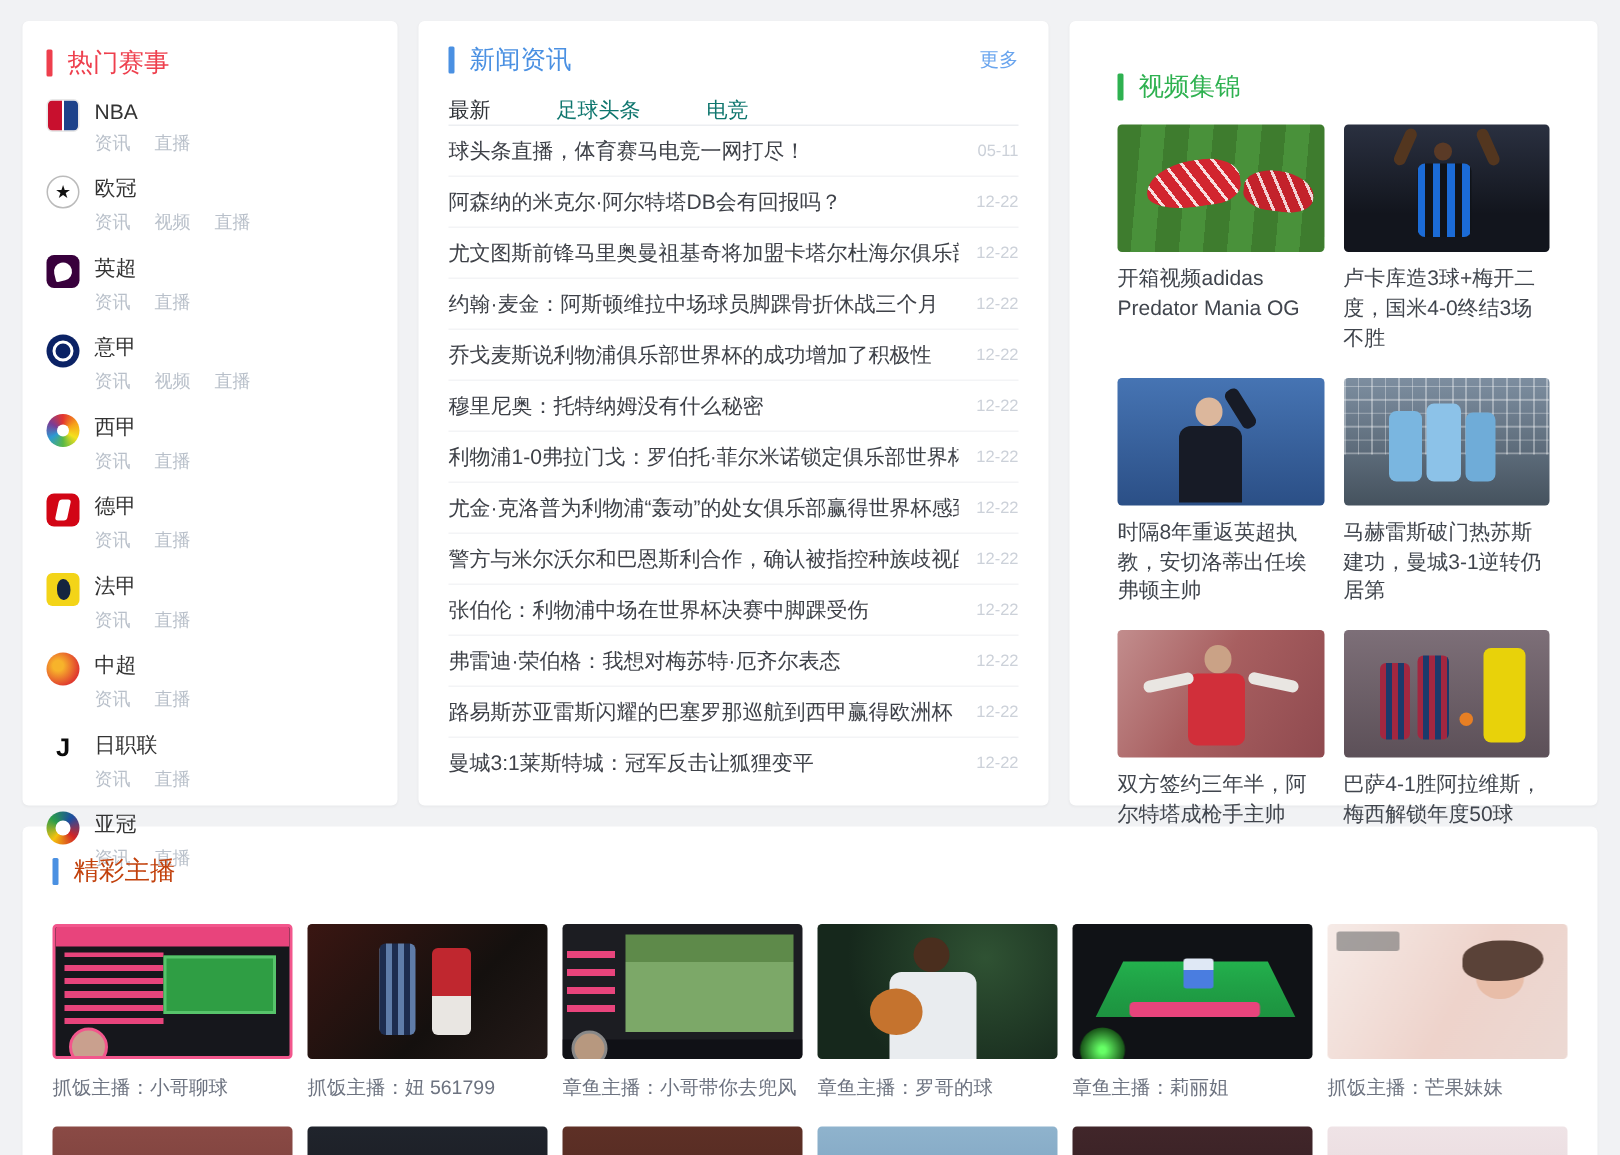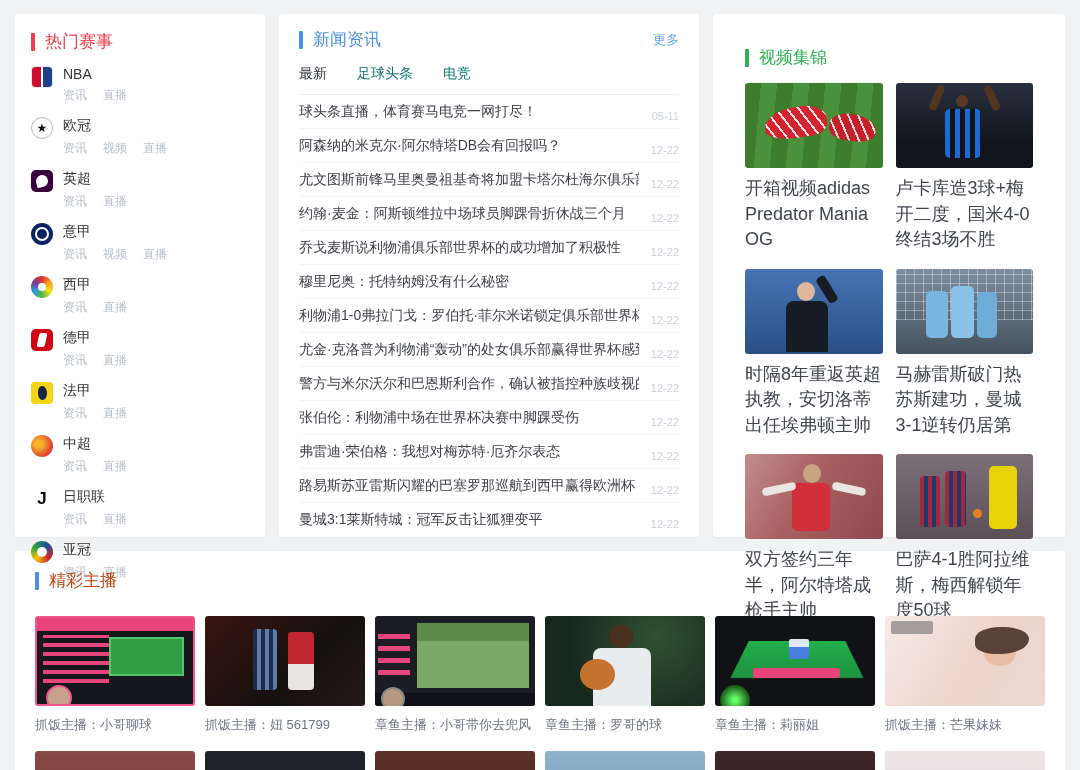--- a/index.html
+++ b/index.html
@@ -38,35 +38,35 @@
   .logo-ligue1{background:#f3d418;border-radius:4px}
   .logo-ligue1::after{content:"";position:absolute;left:7px;top:4px;width:9px;height:14px;background:#15253f;border-radius:45% 55% 50% 50%}
   .logo-csl{background:radial-gradient(circle at 35% 40%,#f7b32b 18%,#e03a2f 72%);border-radius:50%}
   .logo-jl{background:#fff}
   .logo-jl::after{content:"J";position:absolute;inset:0;display:flex;align-items:center;justify-content:center;font-size:17px;font-weight:800;color:#0a0a0a}
   .logo-acl{background:conic-gradient(from 40deg,#1c4ea0,#d22427,#f4c20d,#2a9d4a,#1c4ea0);border-radius:50%}
   .logo-acl::after{content:"";position:absolute;inset:6px;background:#fff;border-radius:50%}
 
   
   .news-card{width:420px;padding:14px 20px 0;flex:none}
-  .news-tabs{margin-top:14px;display:flex;gap:30px;padding-bottom:11px;border-bottom:1px solid #eceef1}
+  .news-tabs{margin-top:14px;display:flex;gap:44px;border-bottom:1px solid #eceef1}
   .news-tabs a{font-size:14px;color:#0f766e}
   .news-tabs a.active{color:#2f3338}
-  .news-list li{display:flex;align-items:flex-end;justify-content:space-between;padding:6px 0;border-bottom:1px solid #f3f4f6;cursor:pointer}
+  .news-list li{display:flex;align-items:center;justify-content:space-between;padding:6px 0;border-bottom:1px solid #f3f4f6;cursor:pointer}
   .news-list li:last-child{border-bottom:none}
   .news-title{font-size:14px;color:#3e4148;line-height:21px;white-space:nowrap;overflow:hidden}
   .news-date{font-size:11px;color:#ccd1d9;flex:none;margin-left:12px}
 
   
   .video-card{flex:1;padding:32px}
   .video-grid{display:grid;grid-template-columns:1fr 1fr;gap:16px 13px;margin-top:14px}
   .thumb{position:relative;overflow:hidden;border-radius:3px;background:#222;cursor:pointer}
   .thumb .s{position:absolute}
   .vthumb{width:100%;height:85px}
-  .video-caption{margin-top:8px;font-size:18px;color:#40454d;line-height:1.42}
+  .video-caption{margin-top:8px;font-size:14px;color:#40454d;line-height:1.42}
 
   .vt1{background:repeating-linear-gradient(95deg,#3e7c2e 0 16px,#49913a 16px 32px)}
   .vt1 .s1{left:14%;top:28%;width:46%;height:36%;background:#d2252f;border-radius:55% 40% 30% 50%/65% 50% 42% 40%;transform:rotate(-8deg);background-image:repeating-linear-gradient(60deg,rgba(255,255,255,.85) 0 2px,transparent 2px 9px)}
   .vt1 .s2{right:5%;top:36%;width:34%;height:32%;background:#c3222b;border-radius:45% 55% 40% 40%;transform:rotate(7deg);background-image:repeating-linear-gradient(60deg,rgba(255,255,255,.8) 0 2px,transparent 2px 9px)}
   .vt2{background:linear-gradient(180deg,#2a3040 0%,#12151d 70%)}
   .vt2 .s1{left:44%;top:14%;width:9%;height:14%;background:#5a3a26;border-radius:50%}
   .vt2 .s2{left:36%;top:30%;width:26%;height:58%;background:repeating-linear-gradient(90deg,#1b6bd6 0 5px,#101318 5px 10px);border-radius:5px}
   .vt2 .s3{left:27%;top:2%;width:6%;height:30%;background:#53361f;transform:rotate(24deg);border-radius:4px}
   .vt2 .s4{right:27%;top:2%;width:6%;height:30%;background:#53361f;transform:rotate(-24deg);border-radius:4px}
   .vt3{background:linear-gradient(180deg,#4674b3 0%,#2b4f86 100%)}

